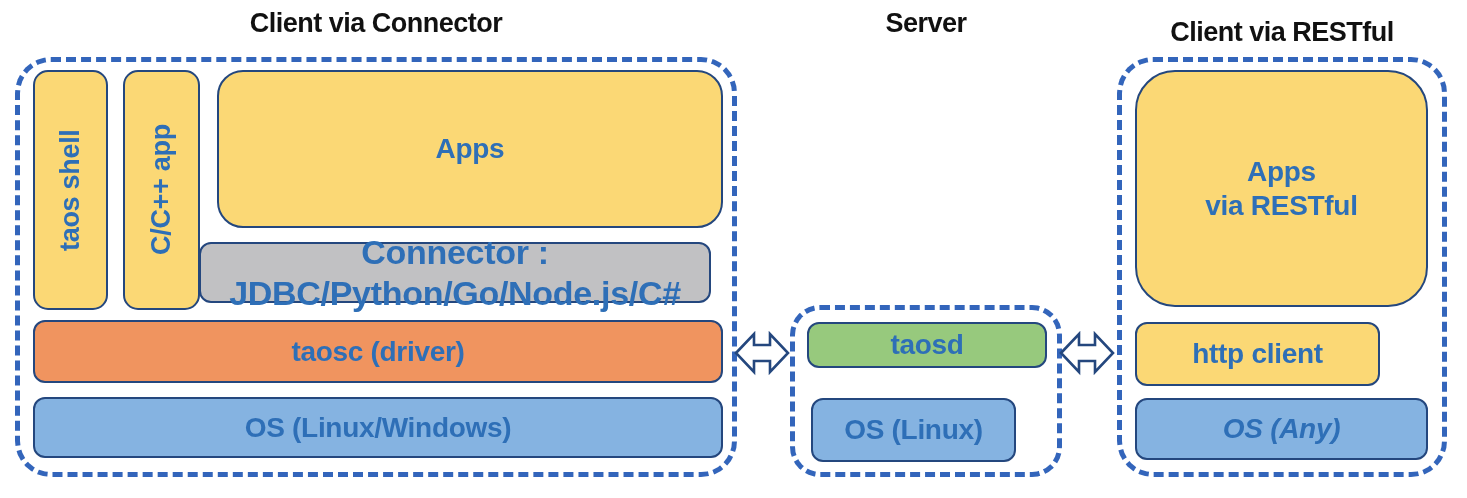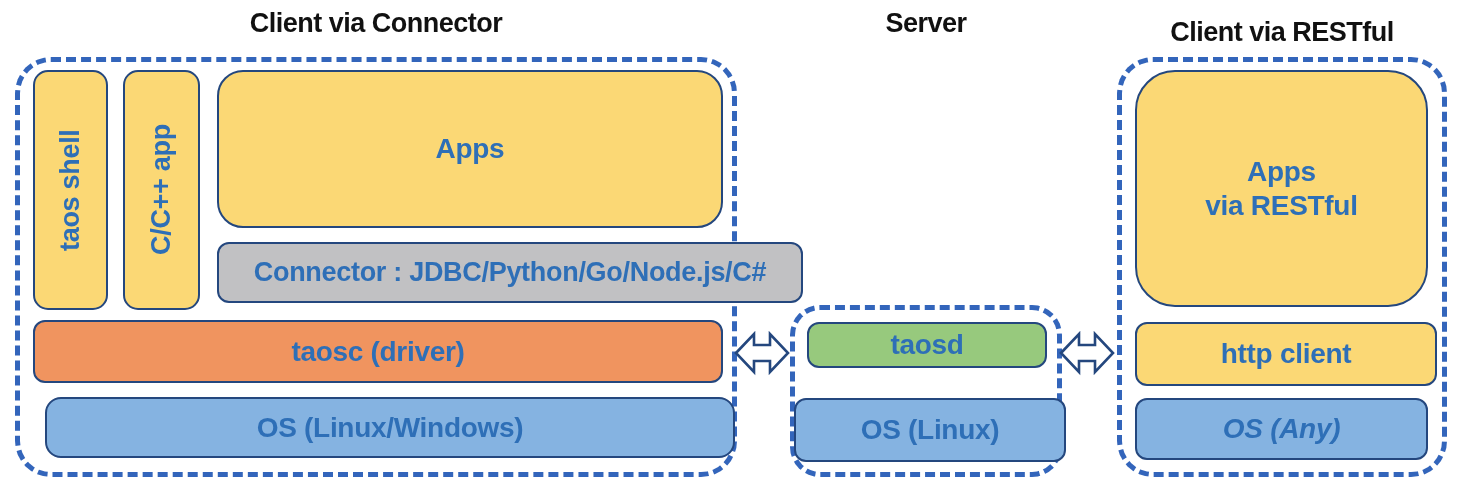--- a/index.html
+++ b/index.html
@@ -69,48 +69,48 @@
   <div class="title" style="left:1282px;margin-top:9px;">Client via RESTful</div>
 
   <div class="group" style="left:15px;top:57px;width:722px;height:420px;"></div>
 
   <div class="box yellow vertical" style="left:33px;top:70px;width:75px;height:240px;">taos shell</div>
 
   <div class="box yellow vertical" style="left:123px;top:70px;width:77px;height:240px;">C/C++ app</div>
 
   <div class="box yellow biground" style="left:217px;top:70px;width:506px;height:158px;">Apps</div>
 
-  <div class="box gray" style="left:217px;top:242px;width:586px;height:61px;font-size:27px;">Connector : JDBC/Python/Go/Node.js/C#</div>
+  <div class="box gray" style="left:199px;top:242px;width:512px;height:61px;font-size:34px;">Connector : JDBC/Python/Go/Node.js/C#</div>
 
   <div class="box orange" style="left:33px;top:320px;width:690px;height:63px;">taosc (driver)</div>
 
-  <div class="box blue" style="left:45px;top:397px;width:690px;height:61px;border-radius:16px;">OS (Linux/Windows)</div>
+  <div class="box blue" style="left:33px;top:397px;width:690px;height:61px;">OS (Linux/Windows)</div>
 
   <div class="arrow" style="left:734px;top:330px;">
     <svg width="56" height="46" viewBox="0 0 56 46">
       <polygon points="2,23 20,4 20,15 36,15 36,4 54,23 36,42 36,31 20,31 20,42" fill="#ffffff" stroke="#24477e" stroke-width="2.6" stroke-linejoin="miter"></polygon>
     </svg>
   </div>
 
   <div class="group" style="left:790px;top:305px;width:272px;height:172px;border-radius:30px;"></div>
 
   <div class="box green" style="left:807px;top:322px;width:240px;height:46px;">taosd</div>
 
-  <div class="box blue" style="left:794px;top:398px;width:272px;height:64px;">OS (Linux)</div>
+  <div class="box blue" style="left:811px;top:398px;width:205px;height:64px;">OS (Linux)</div>
 
   <div class="arrow" style="left:1059px;top:330px;">
     <svg width="56" height="46" viewBox="0 0 56 46">
       <polygon points="2,23 20,4 20,15 36,15 36,4 54,23 36,42 36,31 20,31 20,42" fill="#ffffff" stroke="#24477e" stroke-width="2.6" stroke-linejoin="miter"></polygon>
     </svg>
   </div>
 
   <div class="group" style="left:1117px;top:57px;width:330px;height:420px;"></div>
 
   <div class="box yellow xlround" style="left:1135px;top:70px;width:293px;height:237px;flex-direction:column;">
     <span>Apps</span>
     <span>via RESTful</span>
   </div>
 
-  <div class="box yellow" style="left:1135px;top:322px;width:302px;height:64px;">http client</div>
+  <div class="box yellow" style="left:1135px;top:322px;width:245px;height:64px;">http client</div>
 
   <div class="box blue" style="left:1135px;top:398px;width:293px;height:62px;font-style:italic;">OS (Any)</div>
 
 </div>
 
 </body></html>

